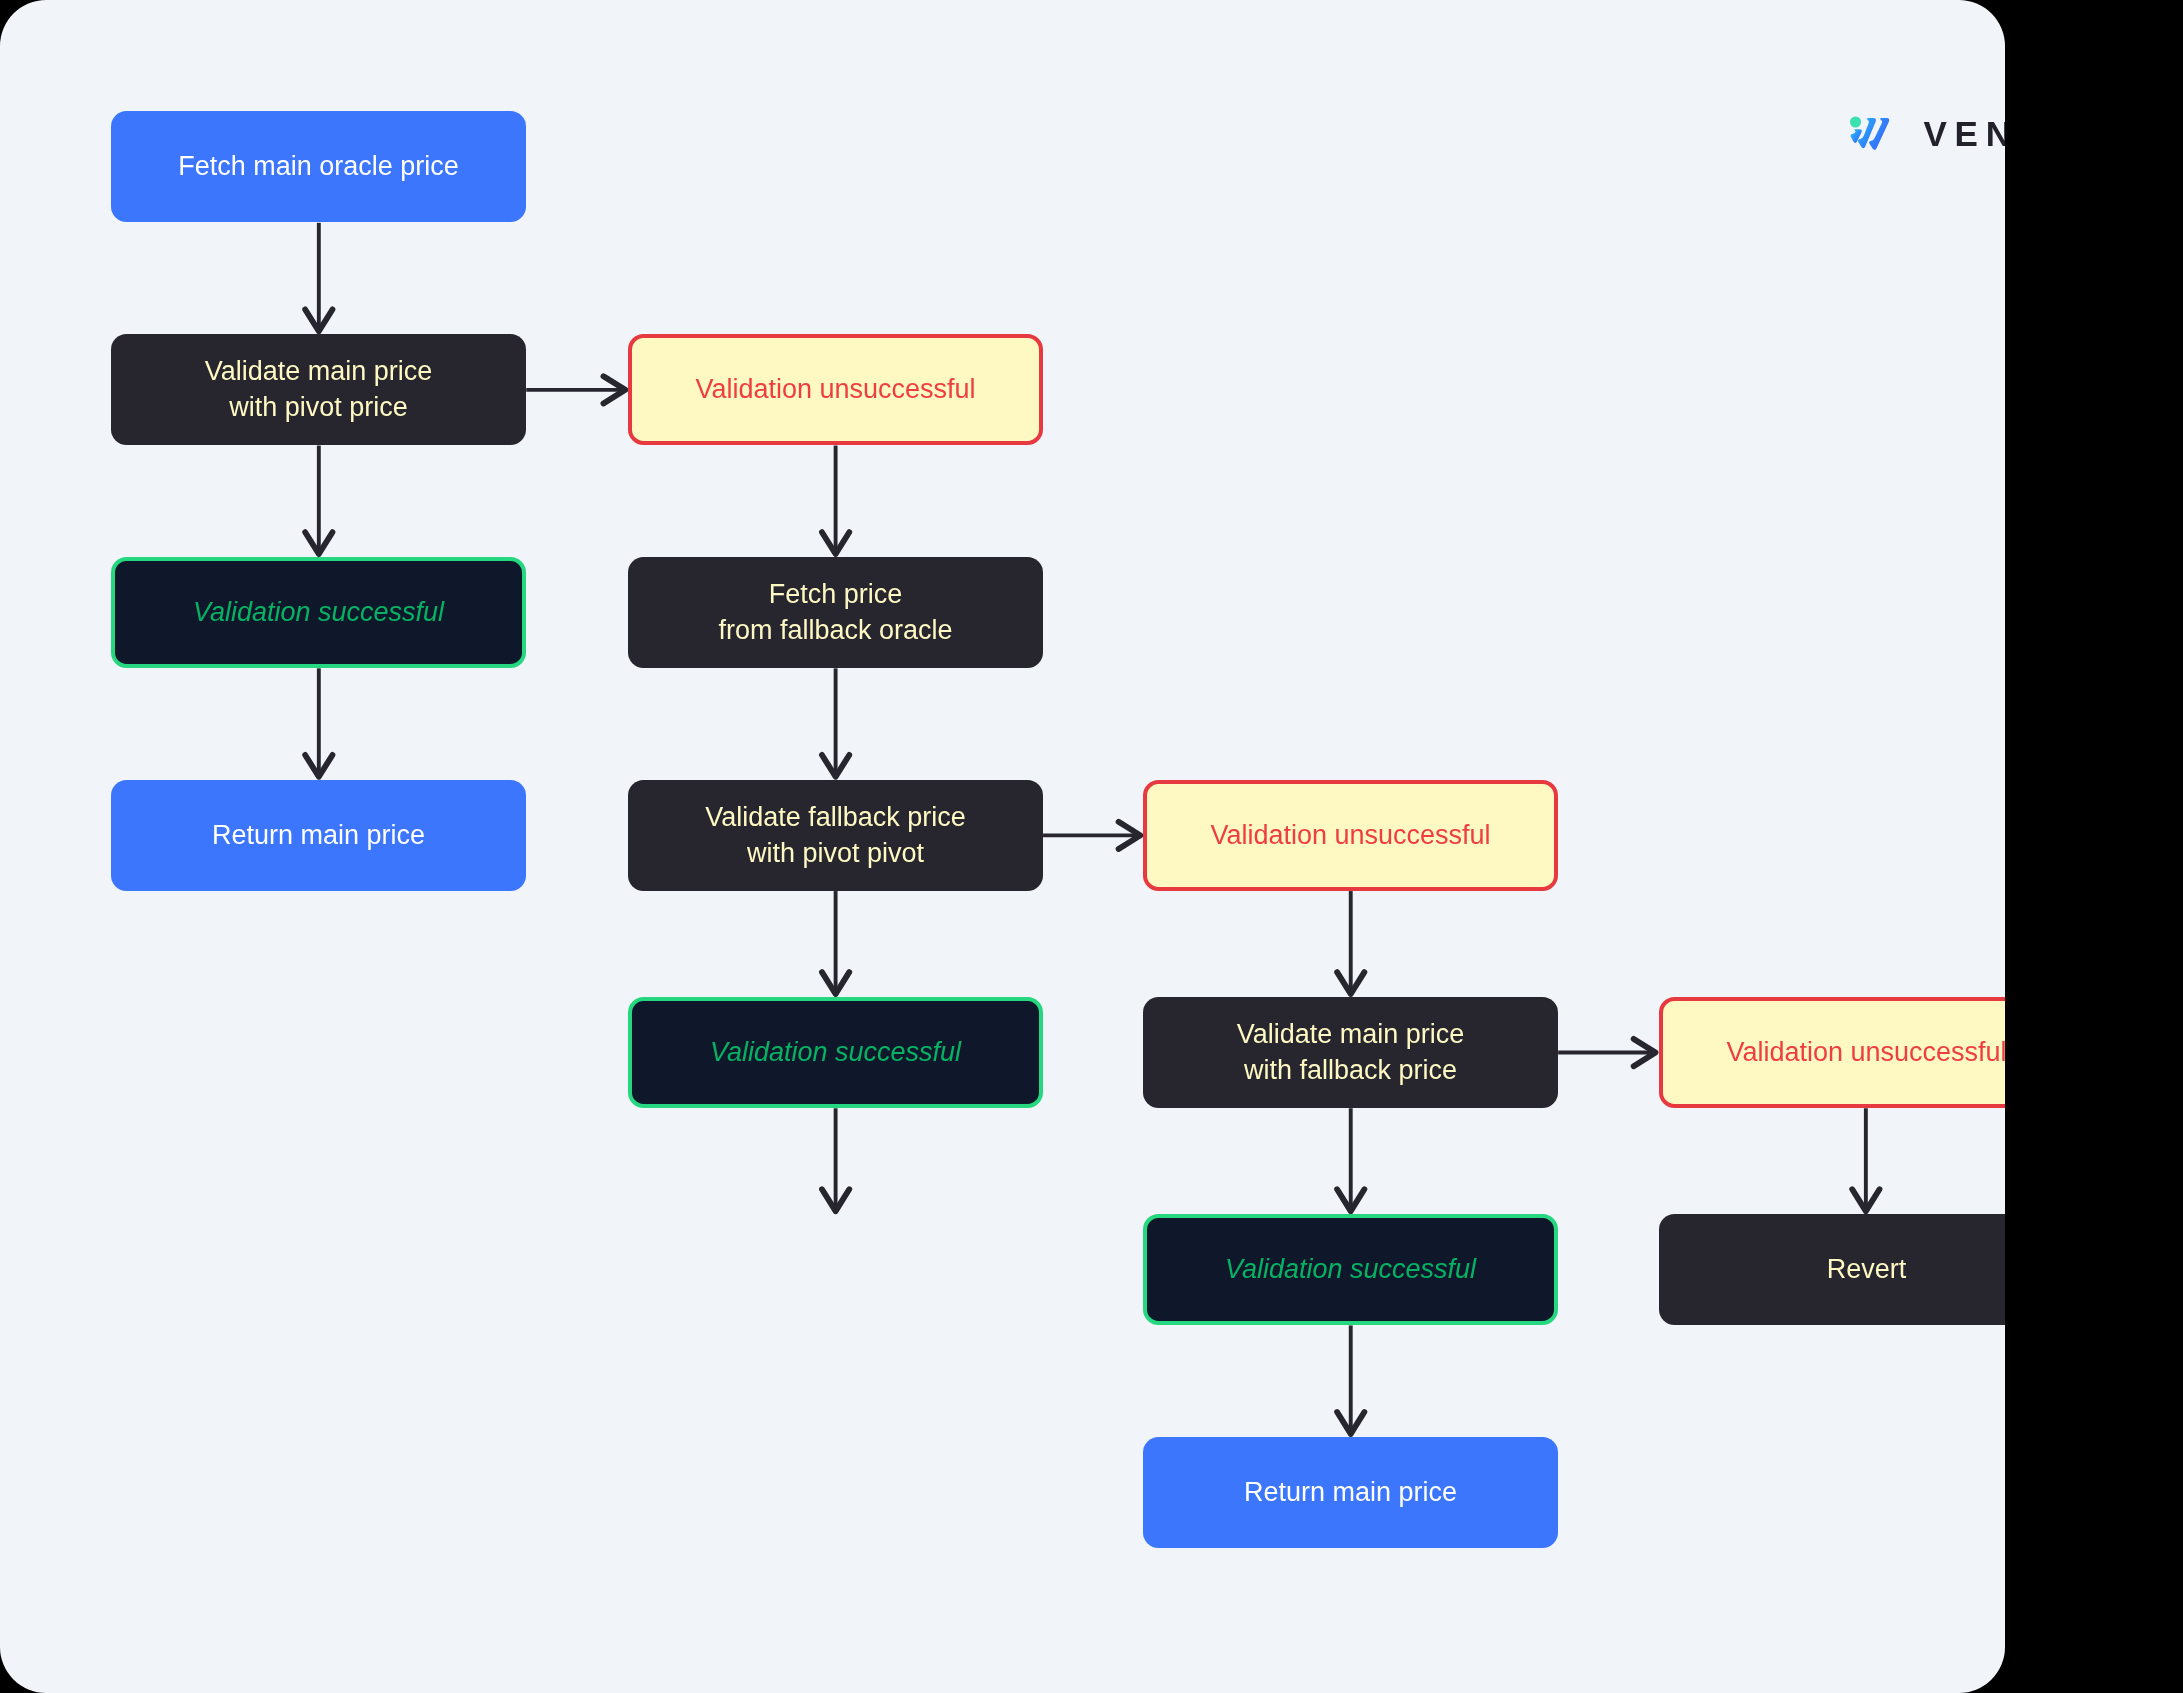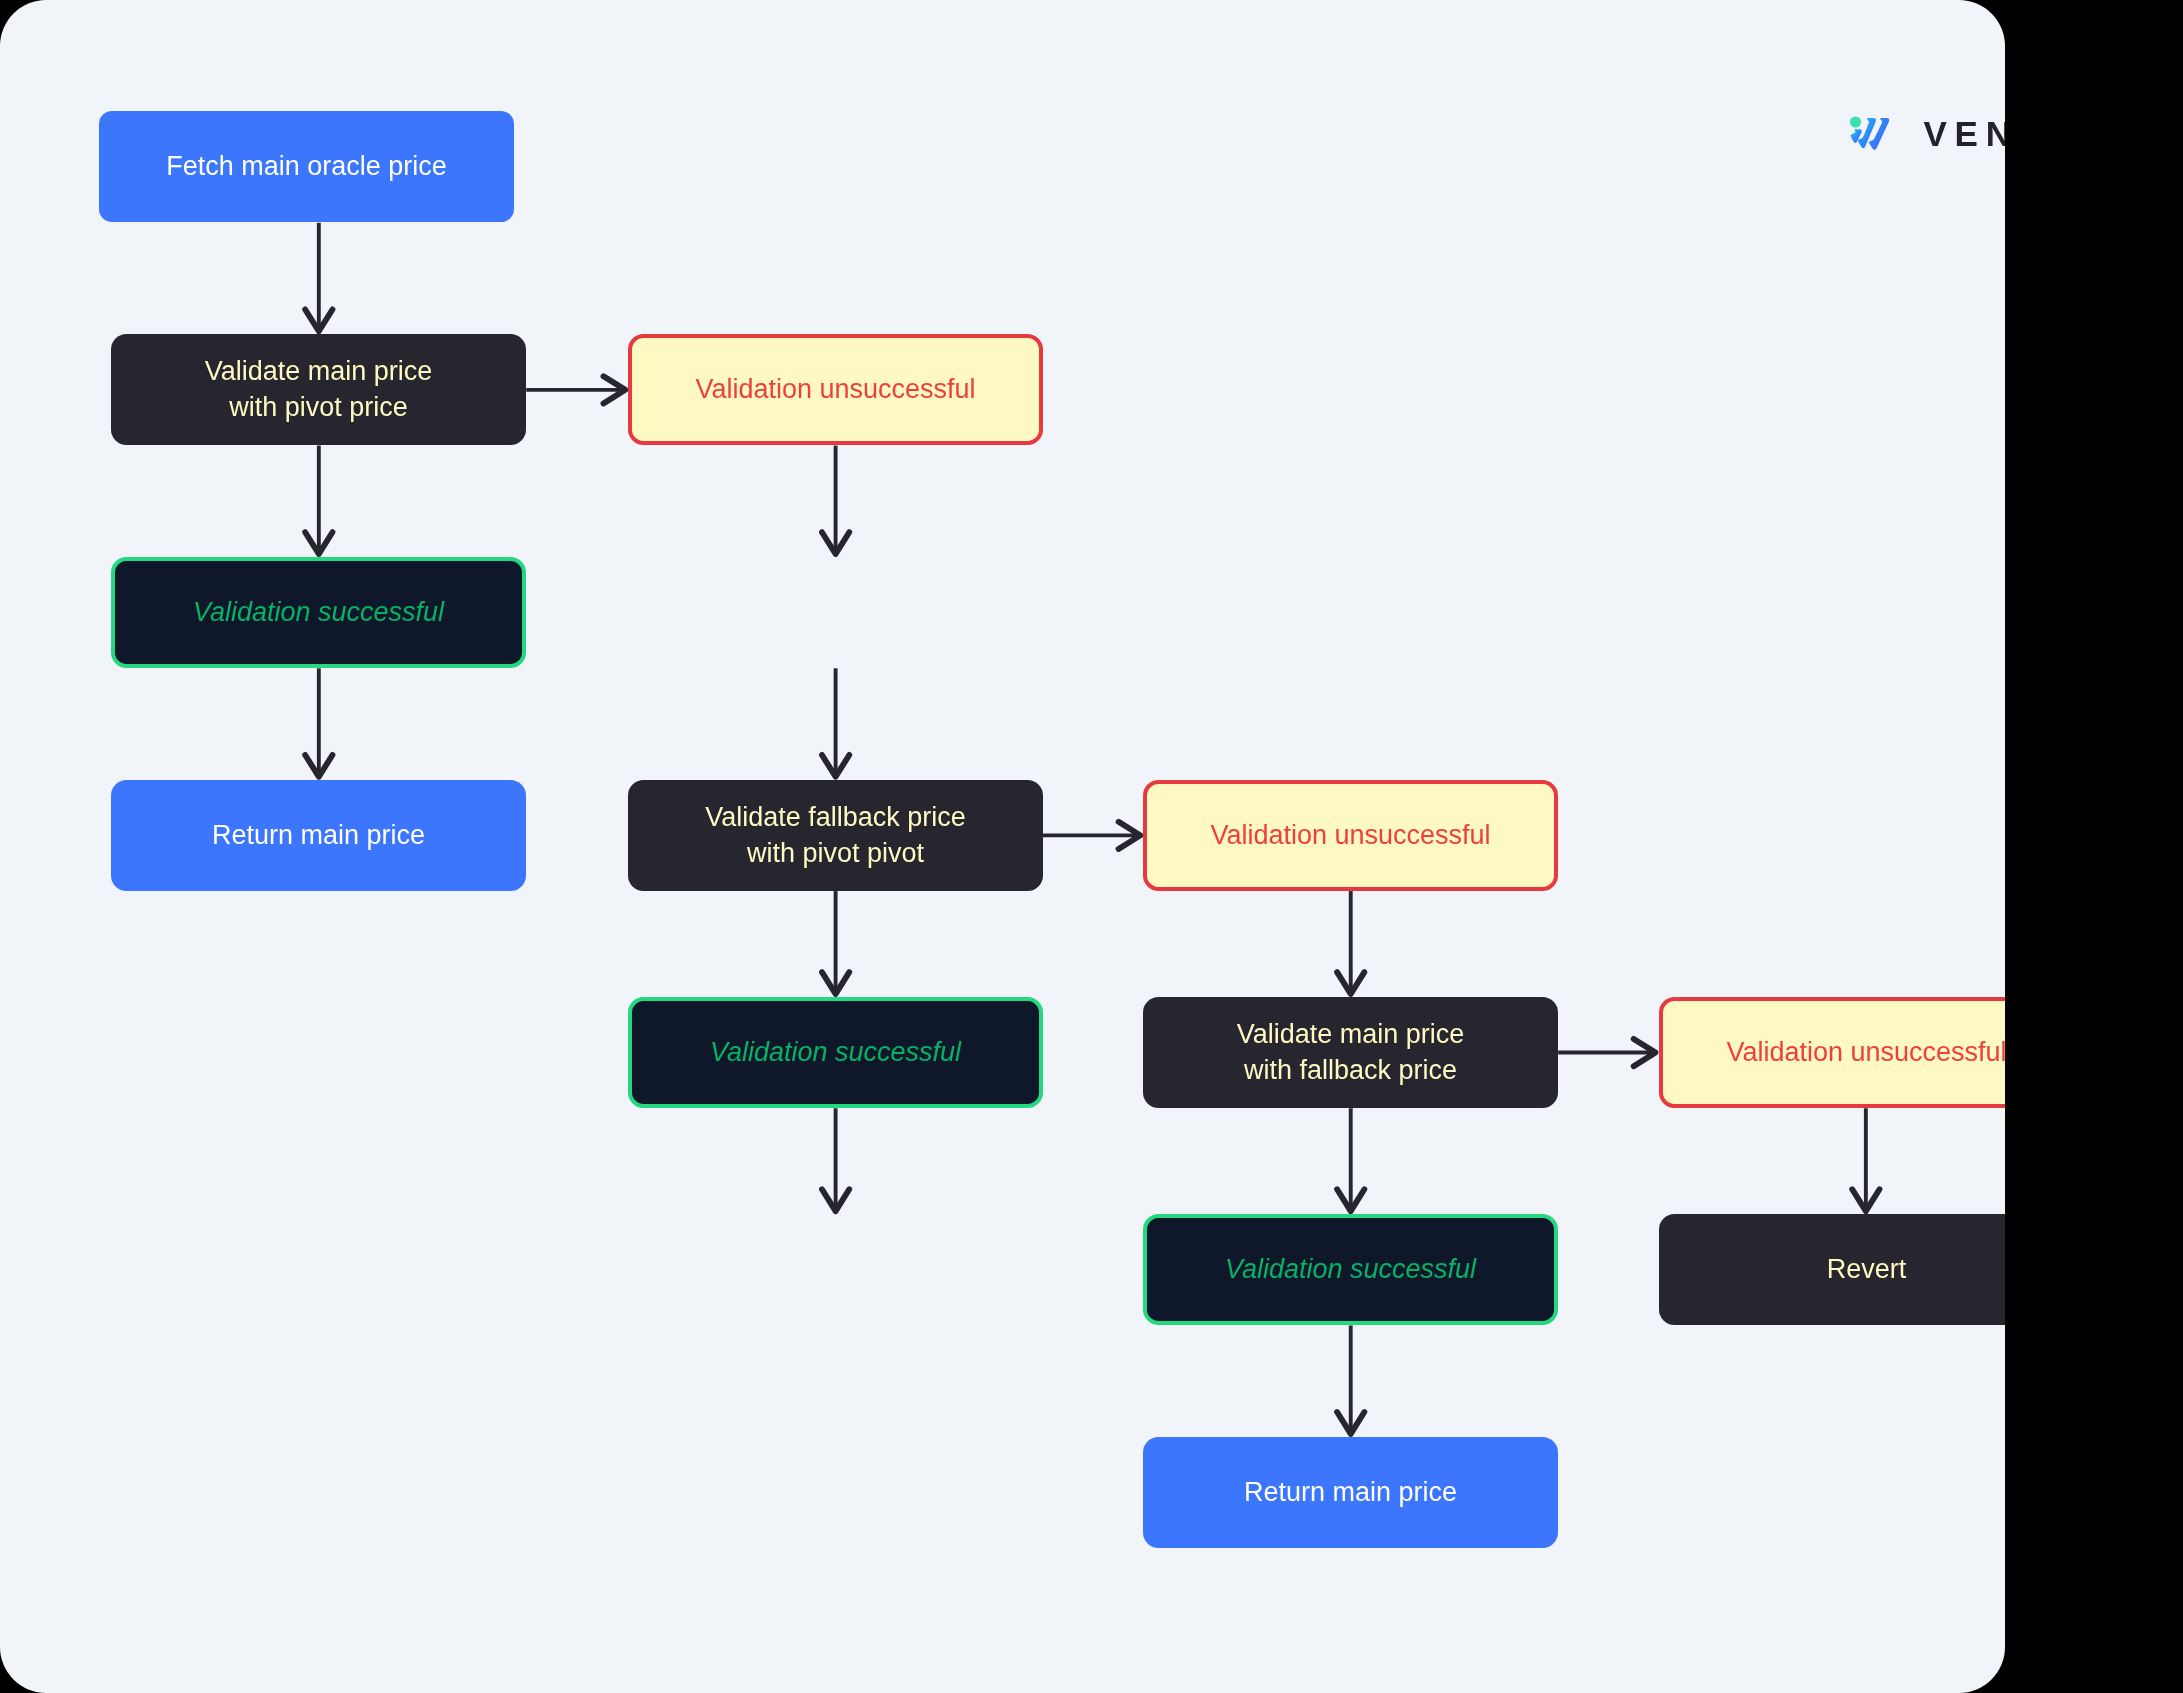--- a/index.html
+++ b/index.html
@@ -126,27 +126,29 @@
         <line x1="2425.5" y1="1600" x2="2425.5" y2="1782"></line>
         <line x1="2425.5" y1="1990" x2="2425.5" y2="2172"></line>
         <line x1="2425.5" y1="2380" x2="2425.5" y2="2572"></line>
 
         <line x1="2798" y1="1890" x2="2970" y2="1890"></line>
 
         <line x1="3350.5" y1="1990" x2="3350.5" y2="2172"></line>
       </g>
     </svg>
 
-    <div class="node blue" style="left:99px;  top:111px;border-radius:13px;">Fetch main oracle price</div>
+    <div class="node blue" style="left:111px;  top:111px;">Fetch main oracle price</div>
     <div class="node dark" style="left:111px;  top:334px;">Validate main price
 with pivot price</div>
     <div class="node green" style="left:111px;  top:557px;">Validation successful</div>
     <div class="node blue" style="left:111px;  top:780px;">Return main price</div>
 
     <div class="node red" style="left:628px; top:334px;">Validation unsuccessful</div>
+    <div class="node dark" style="left:628px; top:557px;">Fetch price
+from fallback oracle</div>
     <div class="node dark" style="left:628px; top:780px;">Validate fallback price
 with pivot pivot</div>
     <div class="node green" style="left:628px; top:997px;">Validation successful</div>
 
     <div class="node red" style="left:1143px; top:780px;">Validation unsuccessful</div>
     <div class="node dark" style="left:1143px; top:997px;">Validate main price
 with fallback price</div>
     <div class="node green" style="left:1143px; top:1214px;">Validation successful</div>
     <div class="node blue" style="left:1143px; top:1437px;">Return main price</div>
 

